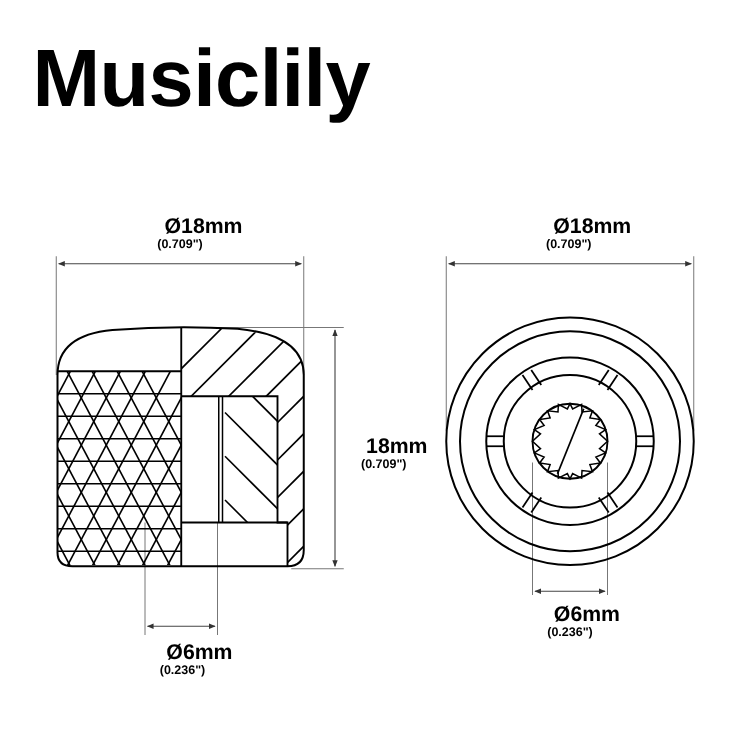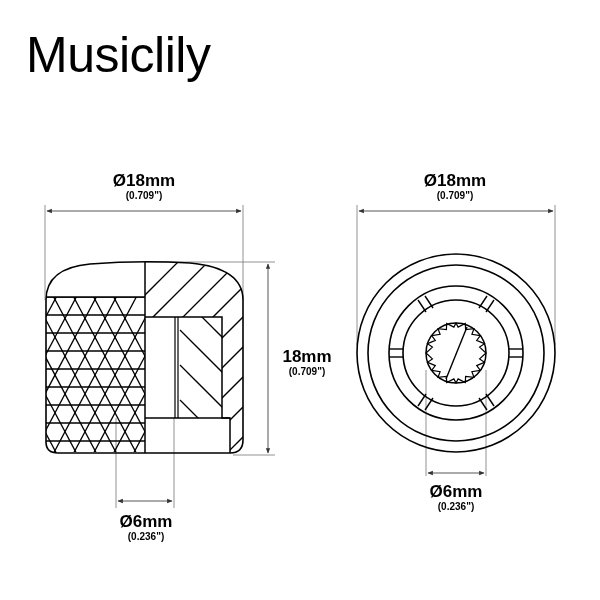--- a/index.html
+++ b/index.html
@@ -1,21 +1,21 @@
 <!DOCTYPE html>
 <html><head>
 <meta charset="utf-8">
 <style>
   html, body { margin: 0; padding: 0; background: #ffffff; }
   body { width: 600px; height: 600px; position: relative; overflow: hidden;
          font-family: "Liberation Sans", sans-serif; color: #000; }
-  .brand { position: absolute; left: 26px; top: 30px; font-size: 50px; font-weight: 400;
+  .brand { position: absolute; left: 26px; top: 30px; font-size: 65px; font-weight: 700;
            letter-spacing: -0.5px; line-height: 1; }
   .lbl { position: absolute; text-align: center; font-family: "Liberation Sans", sans-serif; }
-  .lbl .main { font-size: 17px; font-weight: 700; line-height: 18px; display: block; }
+  .lbl .main { font-size: 17px; font-weight: 700; line-height: 18px; display: block; text-align: right; }
   .lbl .sub { font-size: 10px; font-weight: 700; line-height: 11px; display: block; }
   svg { position: absolute; left: 0; top: 0; }
 </style>
 </head>
 <body>
 
 <div class="brand">Musiclily</div>
 
 <div class="lbl" style="left:94px; top:172px; width:100px;">
   <span class="main">Ø18mm</span>

